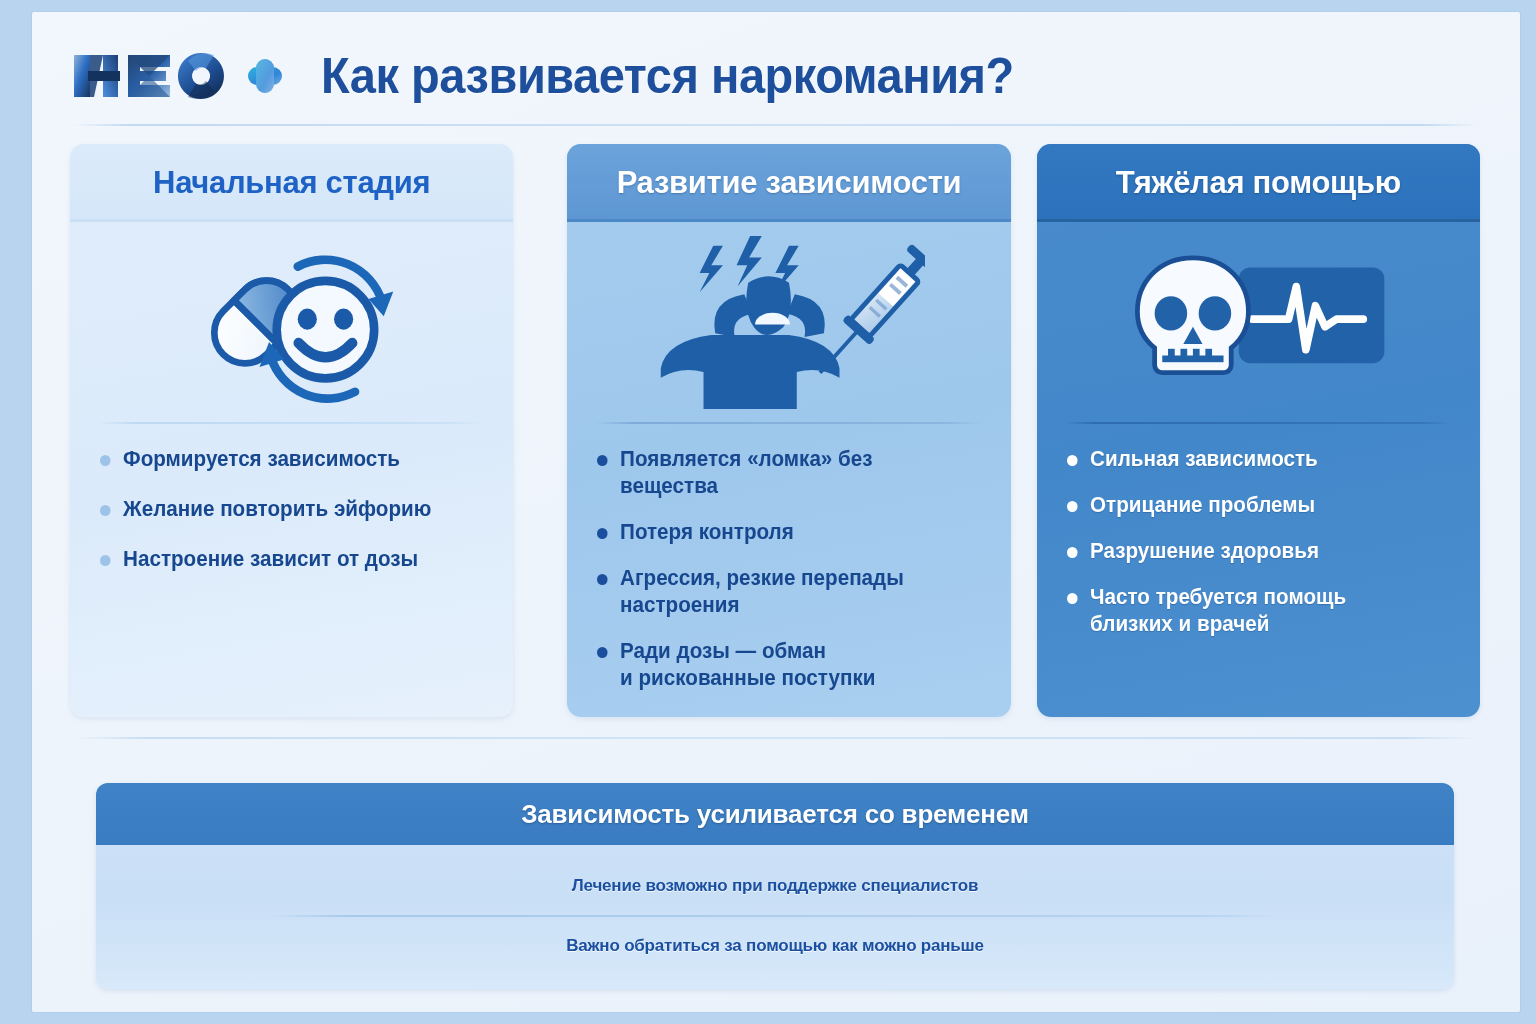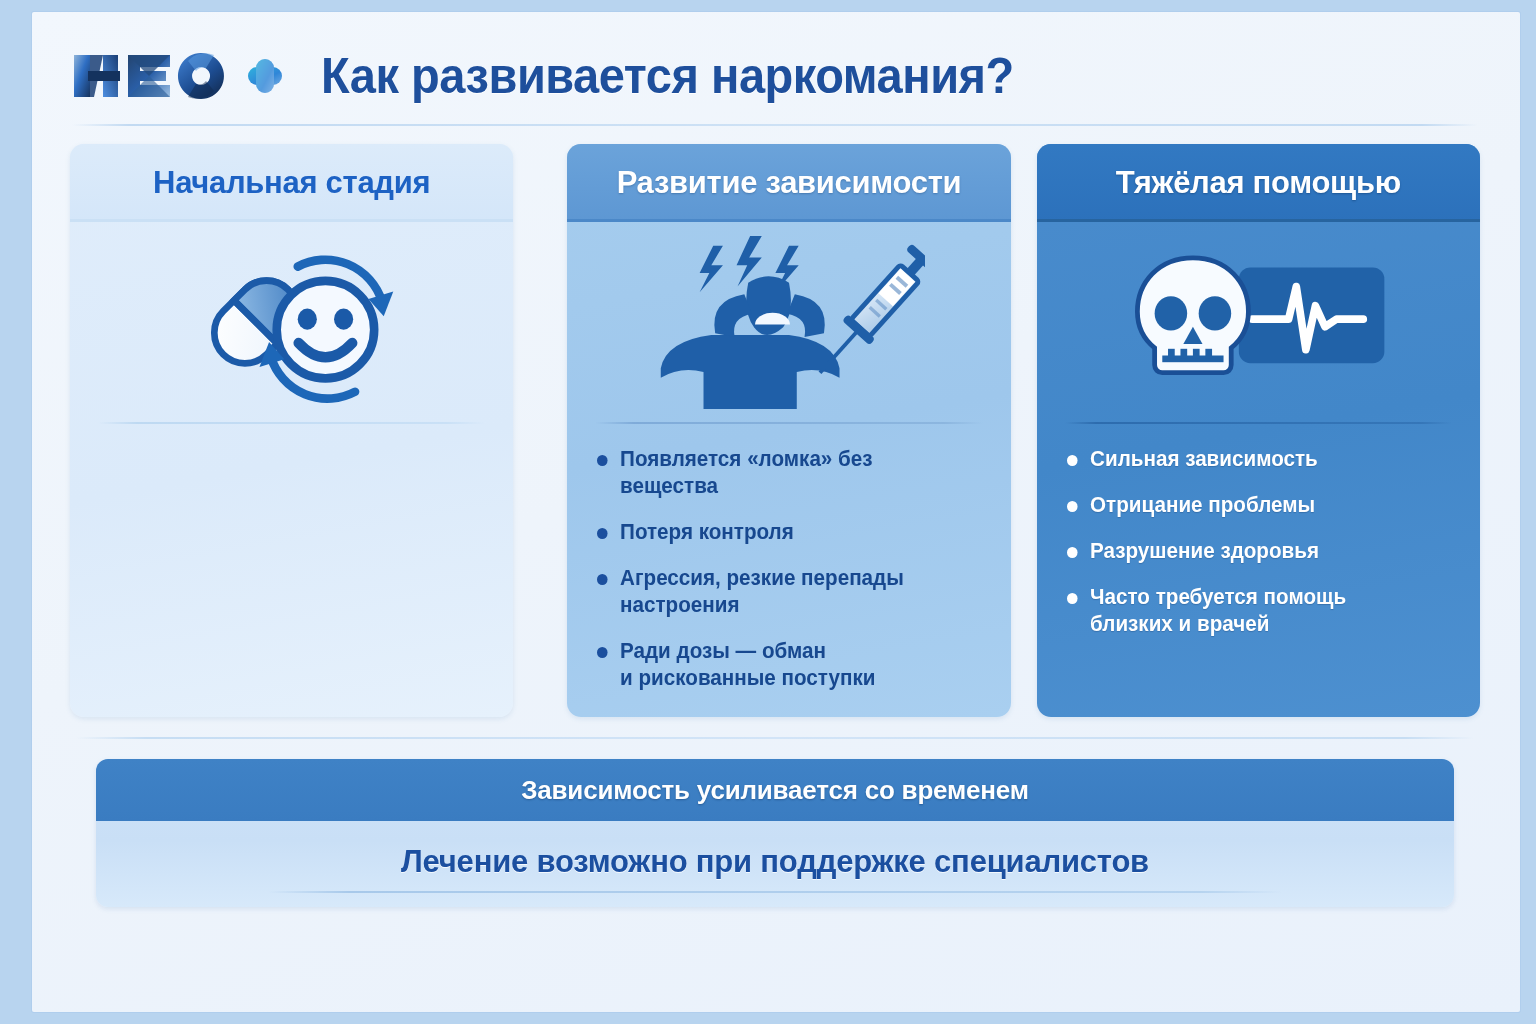--- a/index.html
+++ b/index.html
@@ -111,30 +111,31 @@
     background:linear-gradient(90deg,rgba(180,208,238,0) 0%,#c6ddf3 5%,#d2e4f7 50%,#c6ddf3 95%,rgba(180,208,238,0) 100%);
     border-radius:2px;
   }
 
   
   .banner-wrap{flex:1 1 auto;display:flex;align-items:flex-start;justify-content:center;padding-top:20px;}
   .banner{
     width:1358px;border-radius:12px;overflow:hidden;
     box-shadow:0 2px 5px rgba(70,120,180,.14);
     background:linear-gradient(180deg,#cfe3f8 0%,#c9dff6 55%,#d7e9fa 100%);
+    margin-top:24px;
   }
   .banner-head{
     height:62px;display:flex;align-items:center;justify-content:center;
     background:linear-gradient(180deg,#3f82c6 0%,#3a7cc1 100%);
     color:#fff;font-size:26px;font-weight:700;letter-spacing:-0.2px;
     text-shadow:0 1px 2px rgba(10,45,90,.4);
   }
   .banner-line{
     height:58px;display:flex;align-items:center;justify-content:center;
-    font-size:31px;font-weight:700;color:#1b4fa0;letter-spacing:-0.2px;
+    font-size:17px;font-weight:700;color:#1b4fa0;letter-spacing:-0.2px;
     text-shadow:0 1px 0 rgba(255,255,255,.75);
   }
   .banner-sep{
     height:2px;margin:0 172px;border-radius:2px;
     background:linear-gradient(90deg,rgba(150,190,230,0),#a8c9ea 8%,#b6d3ef 92%,rgba(150,190,230,0));
   }
   .banner-pad-top{height:12px;}
   .banner-pad-bot{height:14px;}
 </style>
 </head>
@@ -223,20 +224,34 @@
             <ellipse cx="184" cy="87" rx="10" ry="11" fill="#1b5aa8"></ellipse>
             <path d="M137 112 q28 30 56 0" fill="none" stroke="#1b5aa8" stroke-width="11" stroke-linecap="round"></path>
 
             <path d="M136 32 a62 62 0 0 1 88 36" fill="none" stroke="#1d67b8" stroke-width="9" stroke-linecap="round"></path>
             <polygon points="236,58 226,84 210,66" fill="#1d67b8"></polygon>
             <path d="M196 163 a62 62 0 0 1 -88 -36" fill="none" stroke="#1d67b8" stroke-width="9" stroke-linecap="round"></path>
             <polygon points="96,137 106,111 122,129" fill="#1d67b8"></polygon>
           </svg>
         </div>
         <div class="card-rule"></div>
+        <div class="bullets">
+          <div class="bullet" style="margin-bottom:23px">
+            <span class="dot"></span>
+            <span class="bullet-text">Формируется зависимость</span>
+          </div>
+          <div class="bullet" style="margin-bottom:23px">
+            <span class="dot"></span>
+            <span class="bullet-text">Желание повторить эйфорию</span>
+          </div>
+          <div class="bullet">
+            <span class="dot"></span>
+            <span class="bullet-text">Настроение зависит от дозы</span>
+          </div>
+        </div>
       </div>
 
       <div class="card card-2">
         <div class="card-head">Развитие зависимости</div>
         <div class="card-icon">
           <svg viewBox="0 0 280 185" width="272" height="180" aria-hidden="true">
             <defs>
               <linearGradient id="syr" x1="0" y1="0" x2="1" y2="1">
                 <stop offset="0%" stop-color="#eaf3fc"></stop>
                   <stop offset="100%" stop-color="#a9c9e8"></stop>
@@ -340,18 +355,19 @@
     </div>
 
     <div class="mid-rule"></div>
 
     <div class="banner-wrap">
       <div class="banner">
         <div class="banner-head">Зависимость усиливается со временем</div>
         <div class="banner-pad-top"></div>
         <div class="banner-line">Лечение возможно при поддержке специалистов</div>
         <div class="banner-sep"></div>
+        <div class="banner-line">Важно обратиться за помощью как можно раньше</div>
         <div class="banner-pad-bot"></div>
       </div>
     </div>
 
   </div>
 </div>
 
 </body></html>

